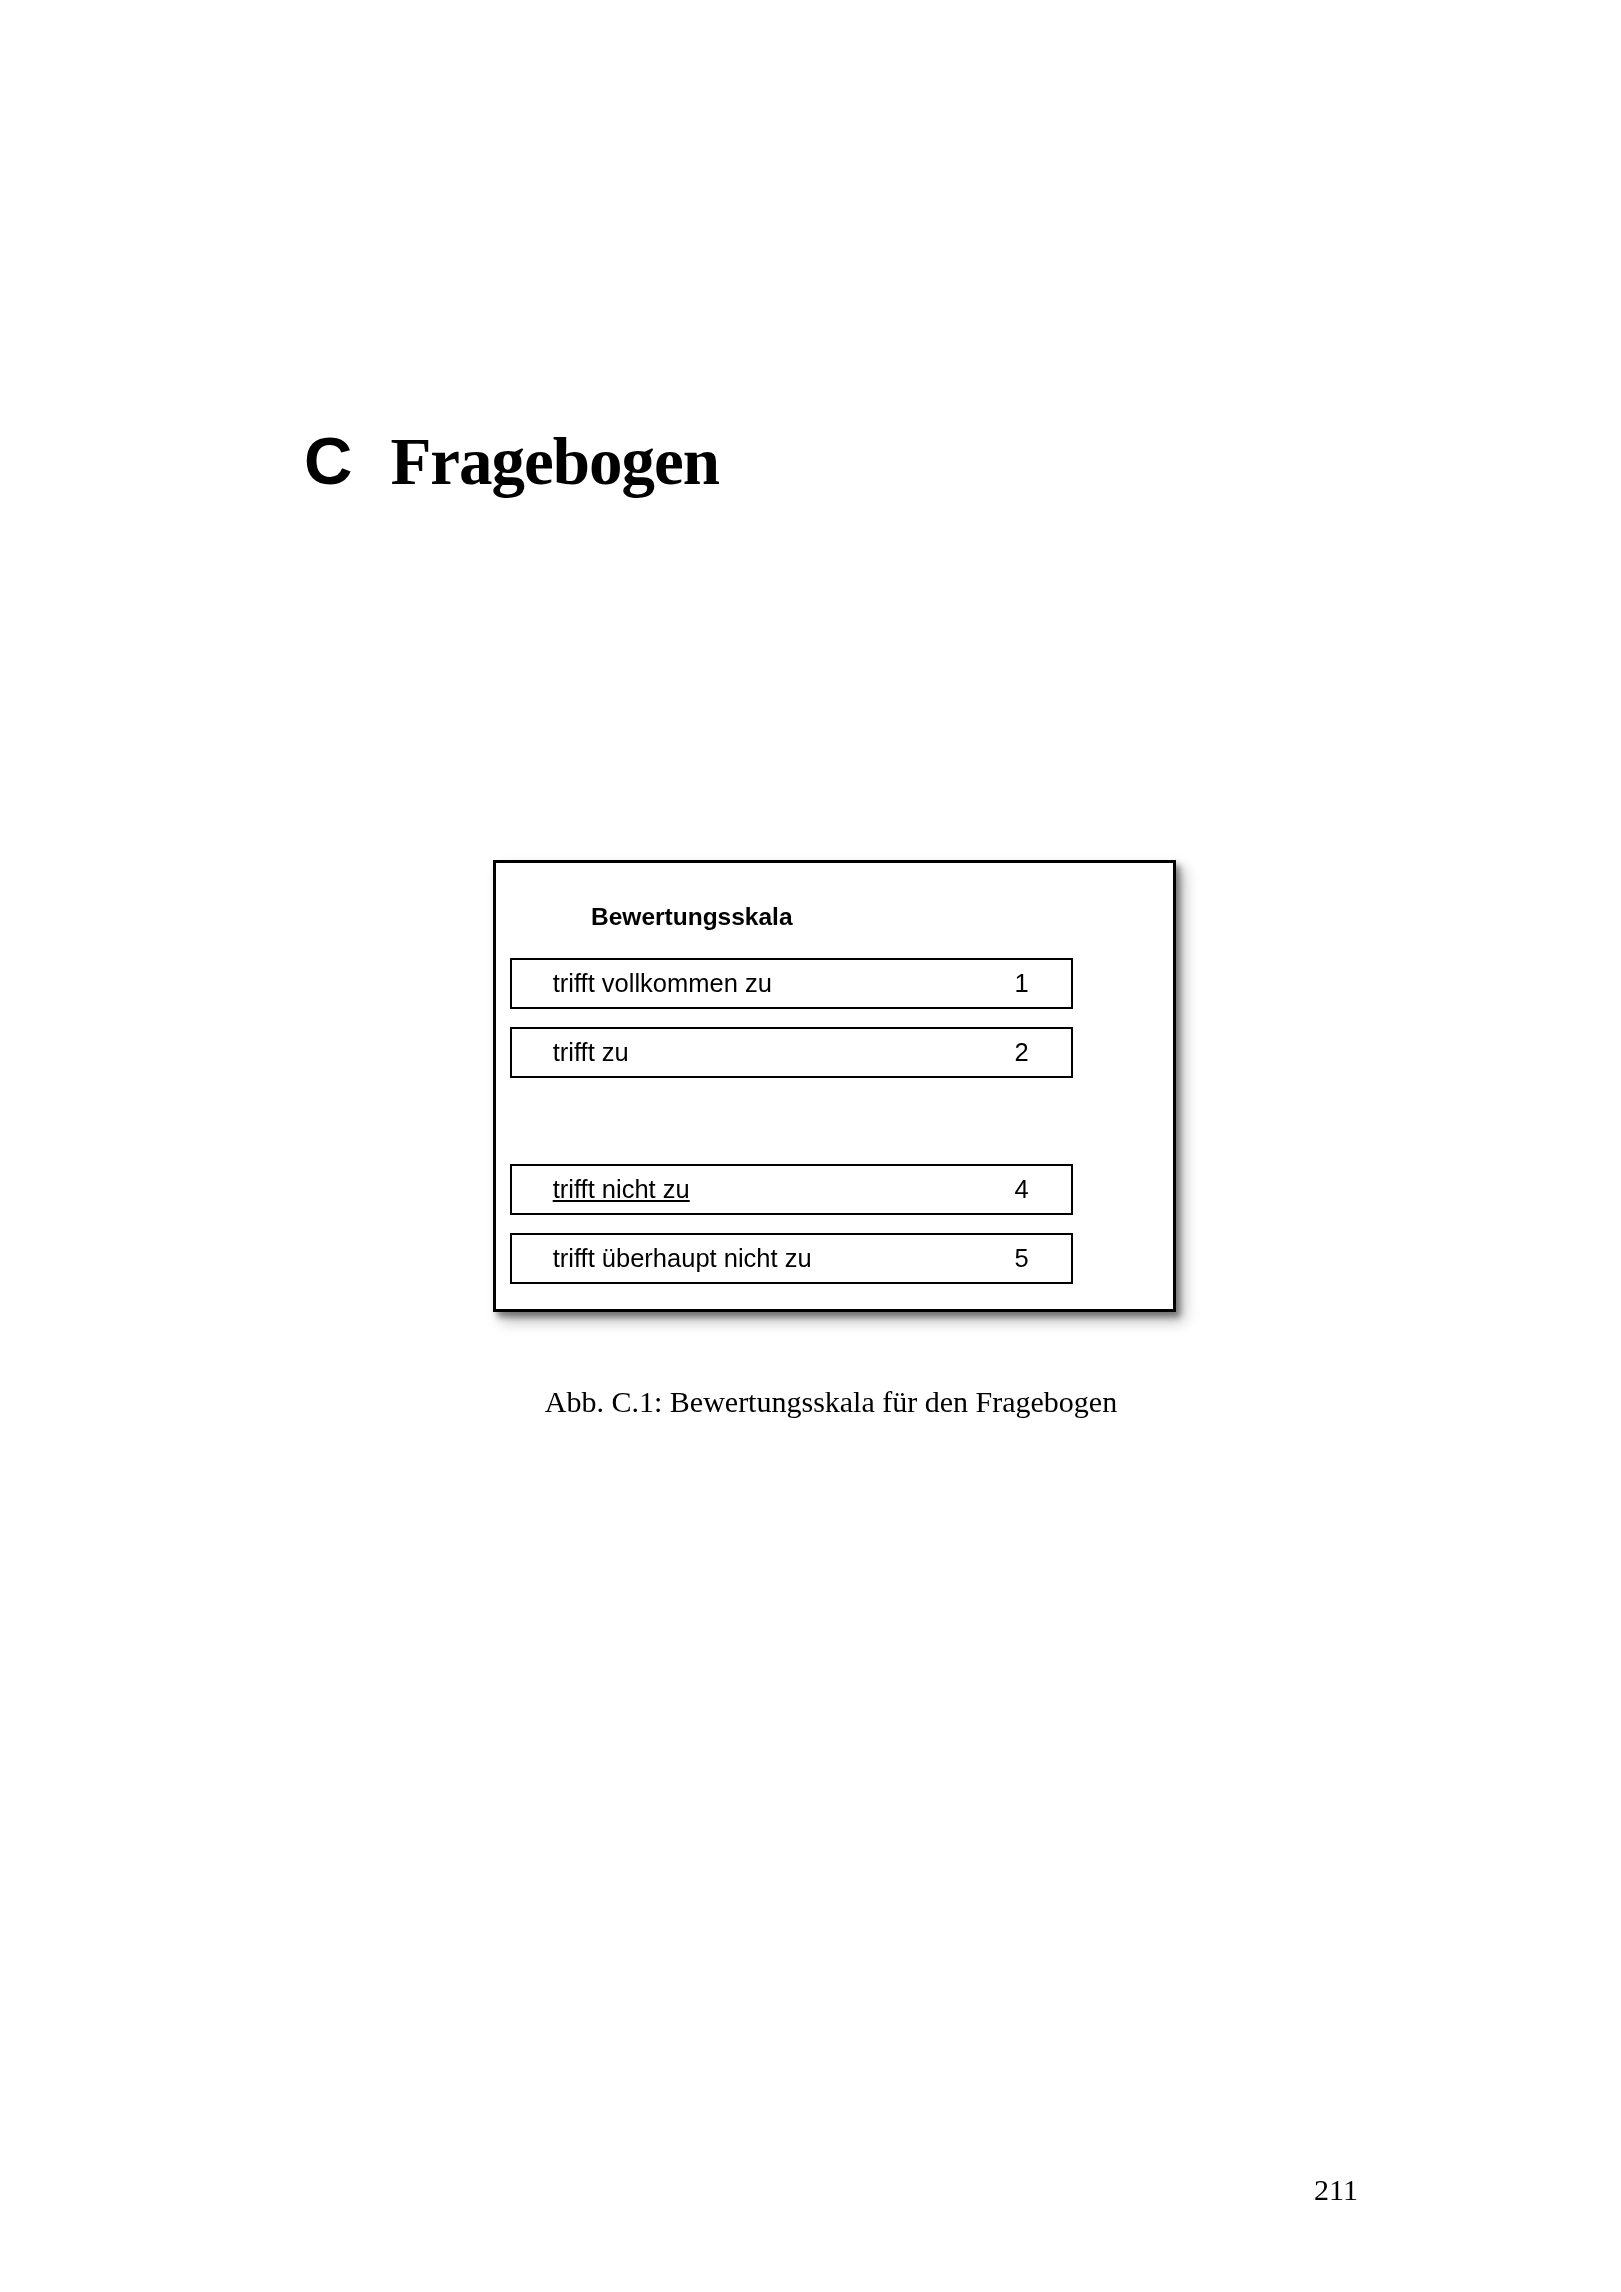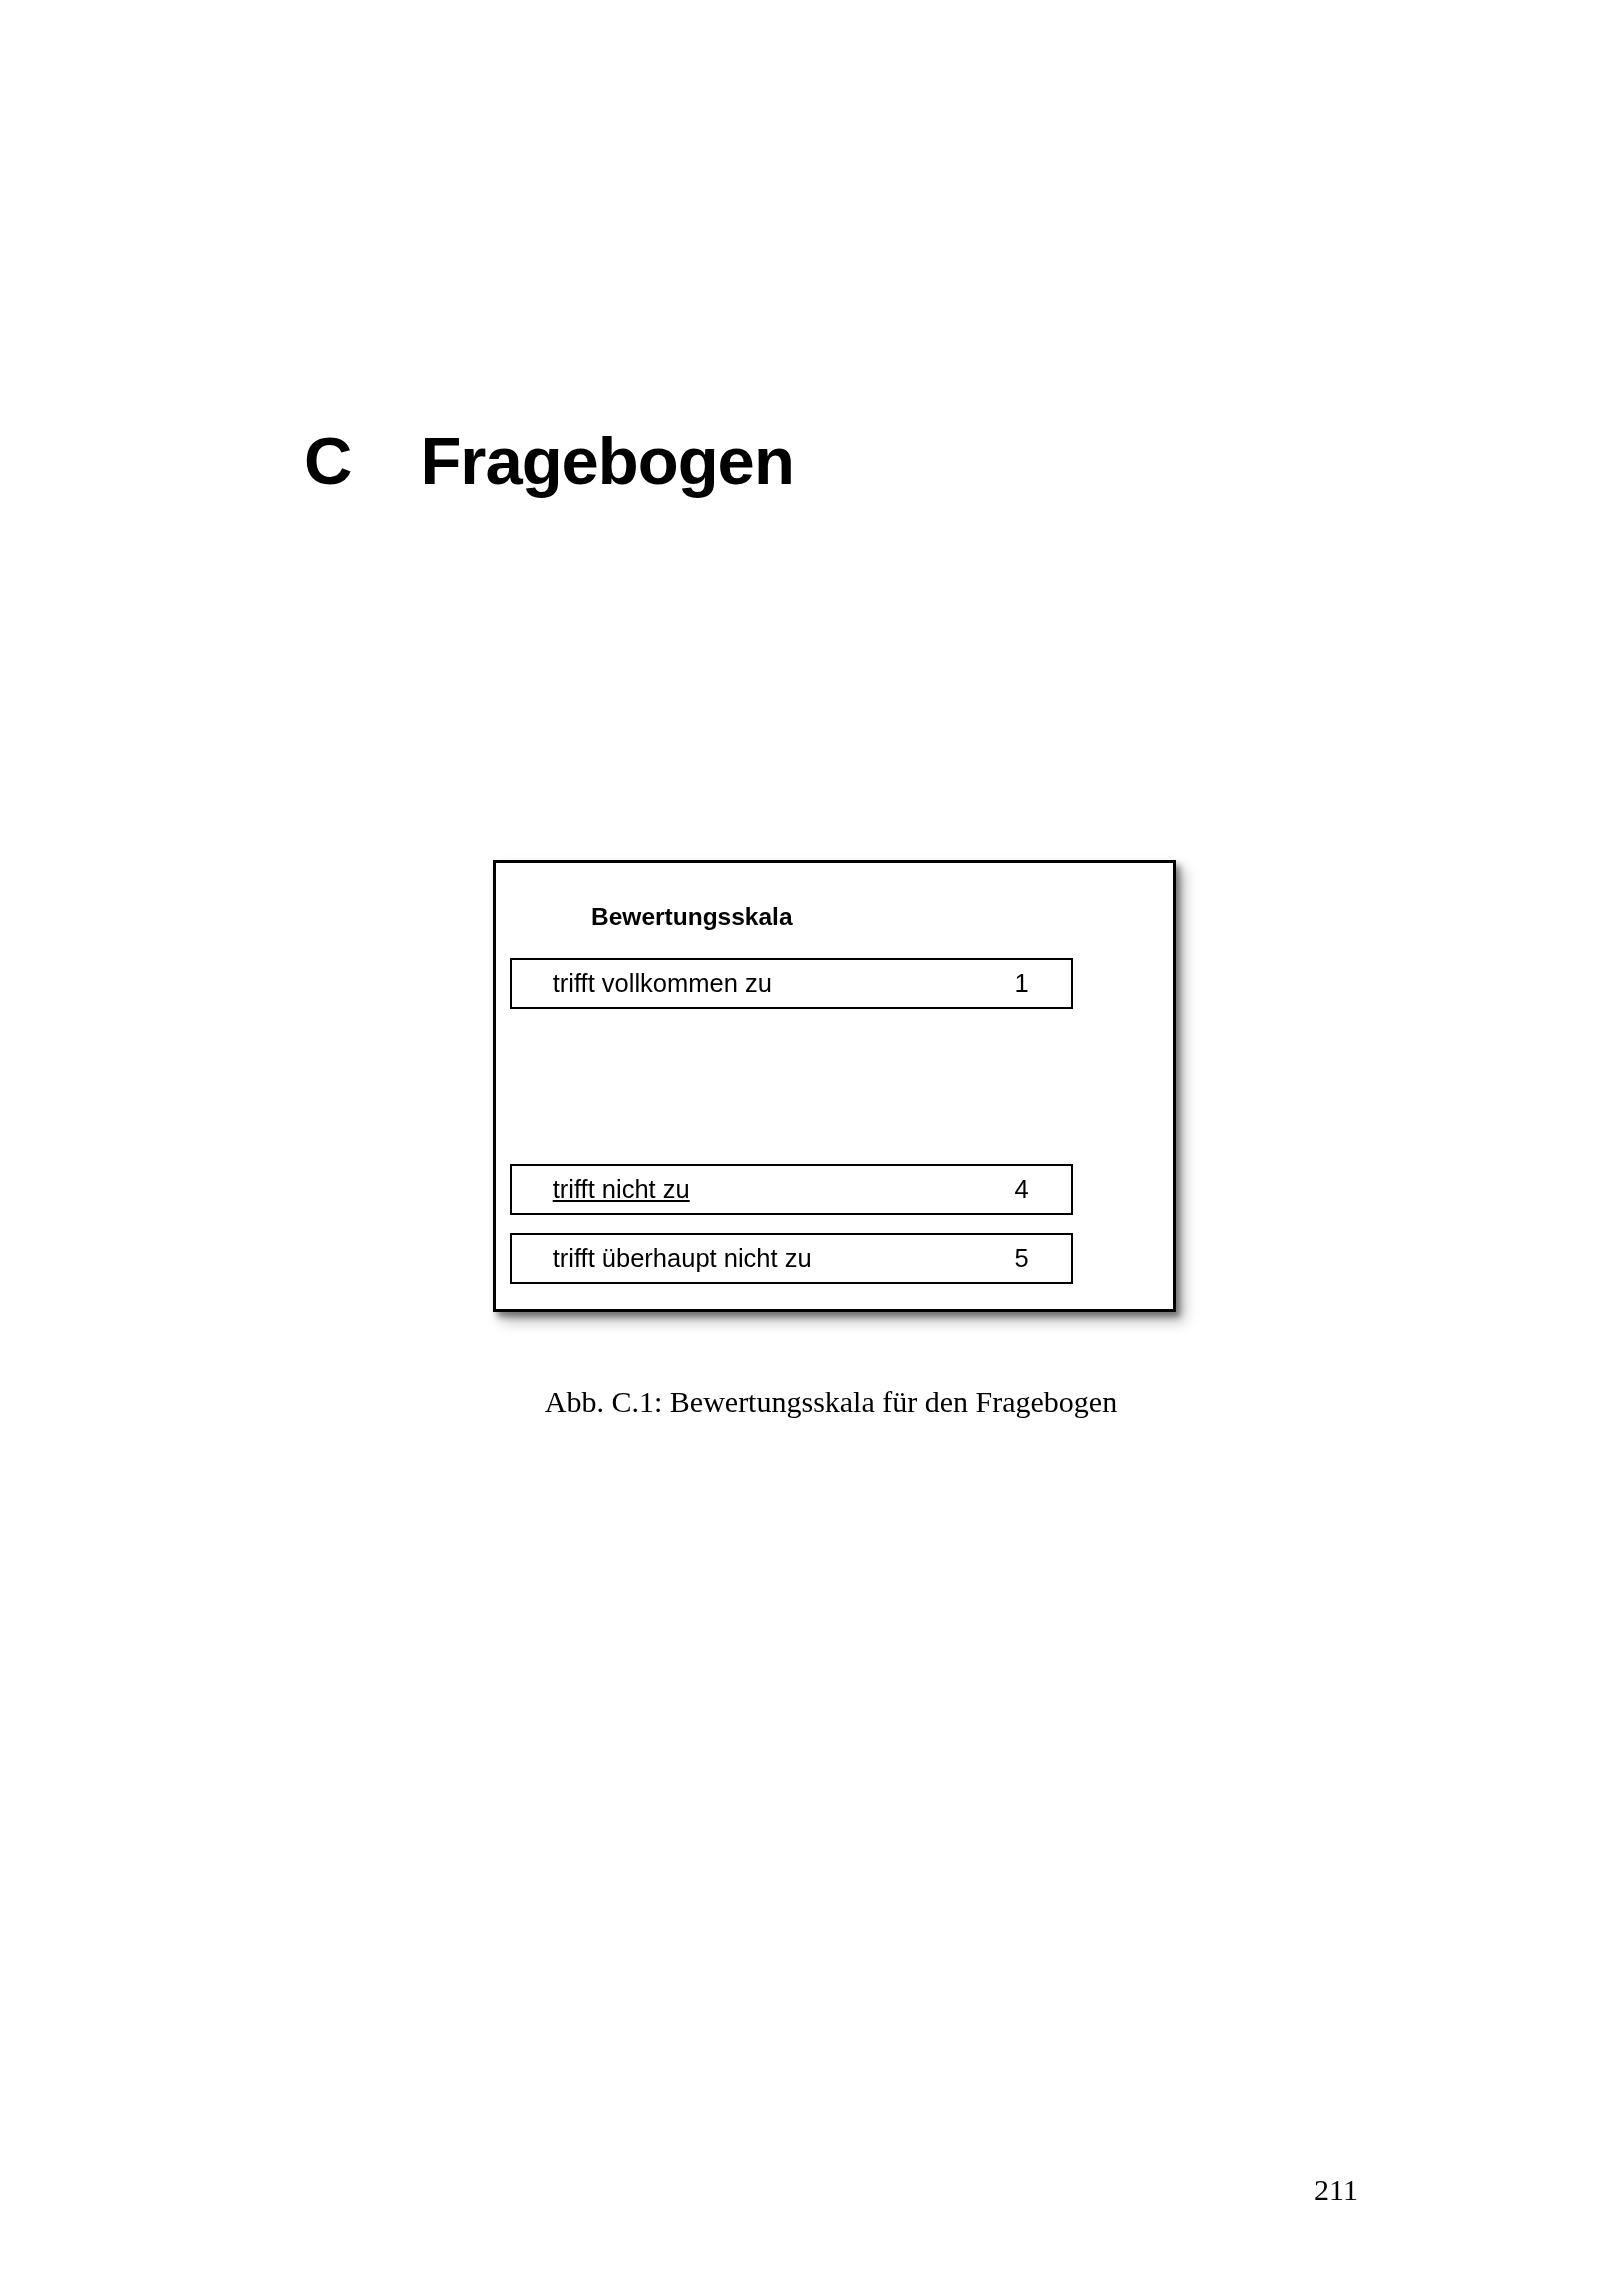--- a/index.html
+++ b/index.html
@@ -23,21 +23,22 @@
     top: 427px;
     margin: 0;
     font-family: "Liberation Sans", sans-serif;
     font-weight: bold;
     font-size: 67px;
     line-height: 1;
     letter-spacing: -1px;
     white-space: nowrap;
   }
   .chapter-heading .chapter-title {
-    margin-left: 69px;
+    margin-left: 39px;
+    font-family: Liberation Serif, serif;
   }
 
   
   .body-paragraph {
     position: absolute;
     left: 304px;
     top: 600px;
     width: 1054px;
     margin: 0;
     font-family: "Liberation Serif", serif;
@@ -143,20 +144,24 @@
   <div class="figure-box">
 
     <div class="col-header col1">Bewertungsskala</div>
 
 
     <div class="scale-row r0">
       <span class="row-label">trifft vollkommen zu</span>
       <span class="row-value">1</span>
     </div>
 
+    <div class="scale-row r1">
+      <span class="row-label">trifft zu</span>
+      <span class="row-value">2</span>
+    </div>
 
 
     <div class="scale-row r3">
       <span class="row-label">trifft nicht zu</span>
       <span class="row-value">4</span>
     </div>
 
     <div class="scale-row r4">
       <span class="row-label">trifft überhaupt nicht zu</span>
       <span class="row-value">5</span>

